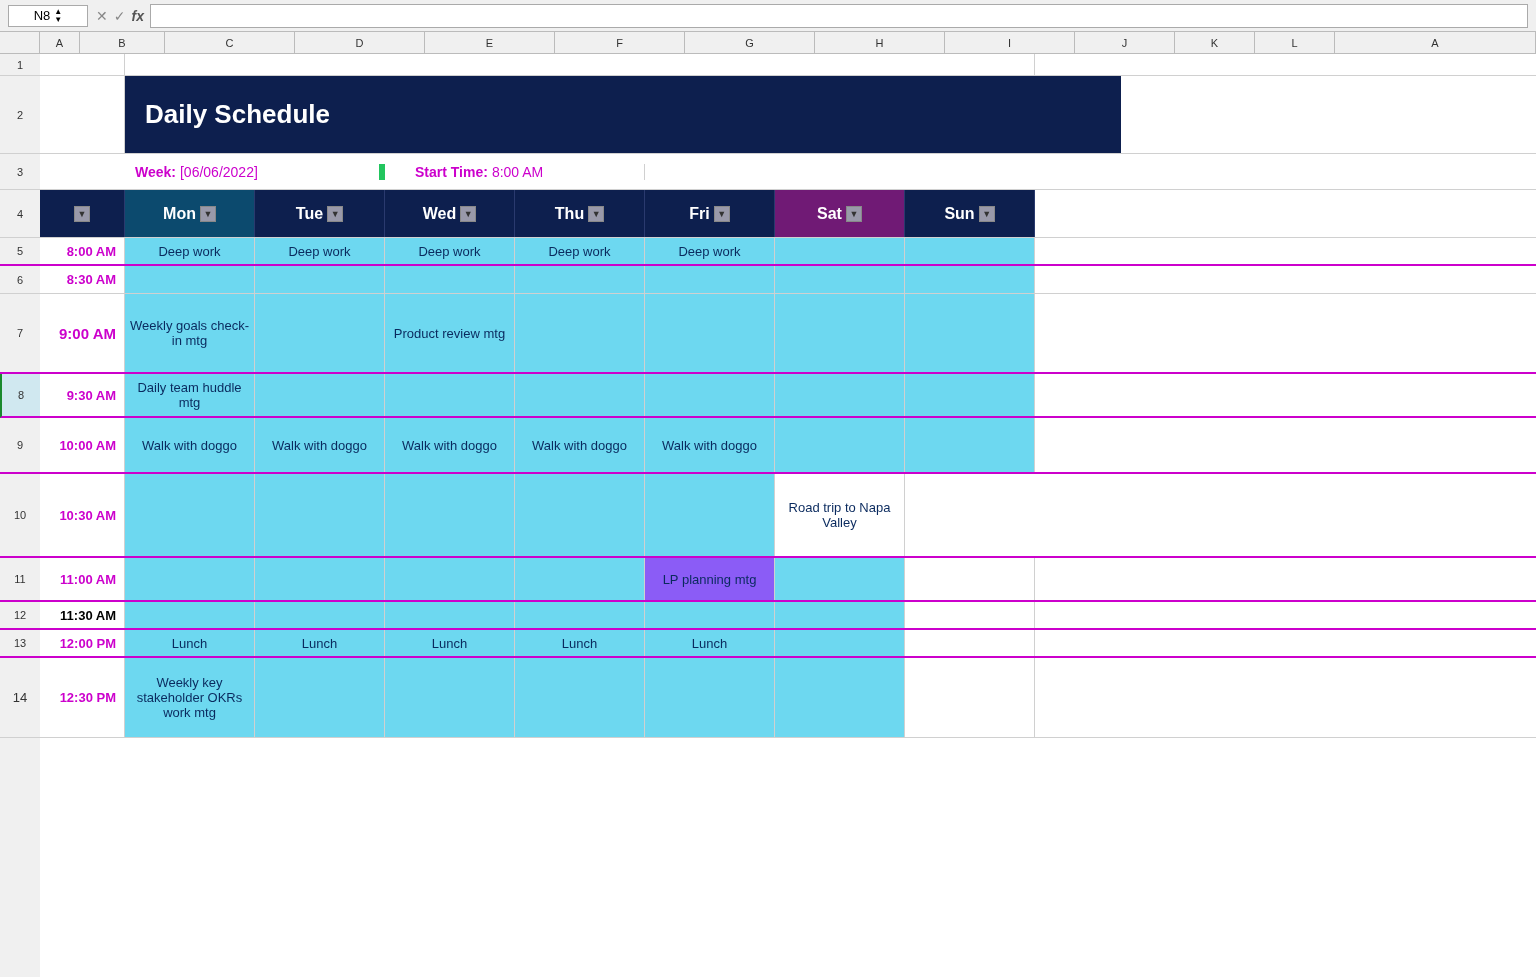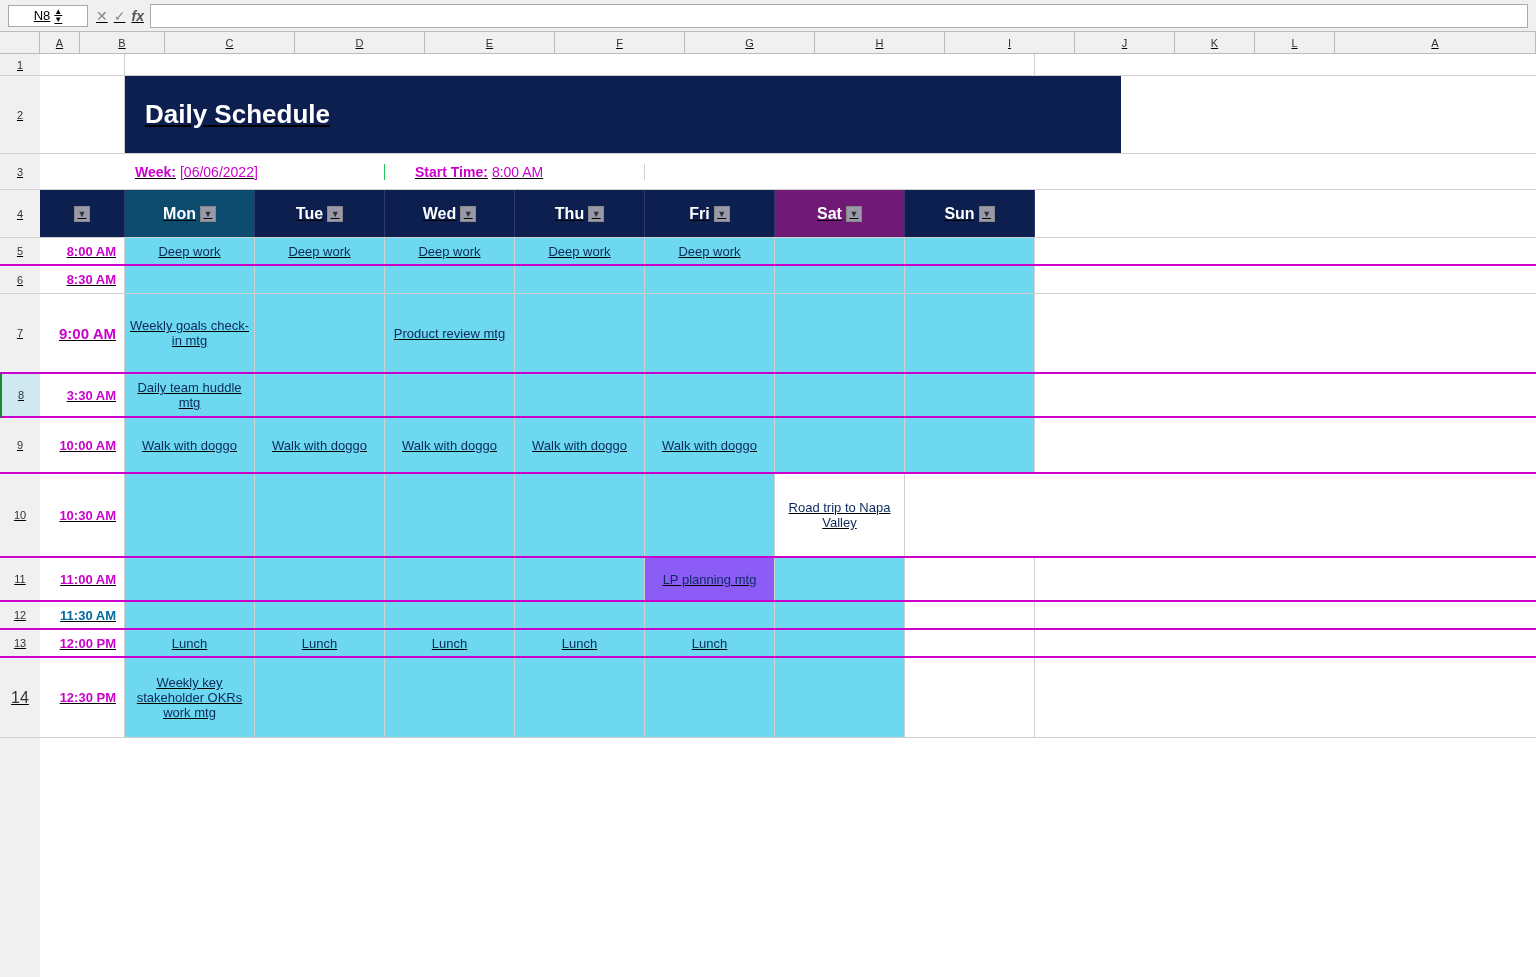--- a/index.html
+++ b/index.html
@@ -104,21 +104,20 @@
       margin-left: 4px;
     }
 
     
     .container {
       display: flex;
       flex-direction: column;
       width: 1536px;
       min-height: 977px;
       background: #e8e8e8;
-      text-decoration: underline;
     }
 
     .main-area {
       display: flex;
       flex: 1;
     }
 
     
     .row-nums-col {
       display: flex;
@@ -181,42 +180,42 @@
       <div style="height:48px;border-bottom:1px solid #d0d0d0;display:flex;align-items:center;justify-content:center;font-size:11px;color:#333;">4</div>
       <div style="height:28px;border-bottom:2px solid #cc00cc;display:flex;align-items:center;justify-content:center;font-size:11px;color:#333;">5</div>
       <div style="height:28px;border-bottom:1px solid #d0d0d0;display:flex;align-items:center;justify-content:center;font-size:11px;color:#333;">6</div>
       <div style="height:80px;border-bottom:2px solid #cc00cc;display:flex;align-items:center;justify-content:center;font-size:11px;color:#333;">7</div>
       <div style="height:44px;border-bottom:2px solid #cc00cc;display:flex;align-items:center;justify-content:center;font-size:11px;color:#333;background:#d0e8f0;border-left:2px solid #1a8a2e;">8</div>
       <div style="height:56px;border-bottom:2px solid #cc00cc;display:flex;align-items:center;justify-content:center;font-size:11px;color:#333;">9</div>
       <div style="height:84px;border-bottom:2px solid #cc00cc;display:flex;align-items:center;justify-content:center;font-size:11px;color:#333;">10</div>
       <div style="height:44px;border-bottom:2px solid #cc00cc;display:flex;align-items:center;justify-content:center;font-size:11px;color:#333;">11</div>
       <div style="height:28px;border-bottom:2px solid #cc00cc;display:flex;align-items:center;justify-content:center;font-size:11px;color:#333;">12</div>
       <div style="height:28px;border-bottom:2px solid #cc00cc;display:flex;align-items:center;justify-content:center;font-size:11px;color:#333;">13</div>
-      <div style="height:80px;border-bottom:1px solid #d0d0d0;display:flex;align-items:center;justify-content:center;font-size:16px;color:#333;">14</div>
+      <div style="height:80px;border-bottom:1px solid #d0d0d0;display:flex;align-items:center;justify-content:center;font-size:13px;color:#333;">14</div>
     </div>
 
     <div class="sheet-content">
 
       <div style="height:22px;border-bottom:1px solid #d0d0d0;display:flex;">
         <div style="width:85px;border-right:1px solid #d0d0d0;"></div>
         <div style="width:910px;border-right:1px solid #d0d0d0;"></div>
         <div style="flex:1;"></div>
       </div>
 
       <div style="height:78px;border-bottom:1px solid #d0d0d0;display:flex;">
         <div style="width:85px;border-right:1px solid #d0d0d0;"></div>
         <div class="title-cell">
           <span>Daily Schedule</span>
         </div>
         <div style="flex:1;"></div>
       </div>
 
       <div style="height:36px;border-bottom:1px solid #d0d0d0;display:flex;align-items:center;">
         <div style="width:85px;border-right:1px solid #d0d0d0;"></div>
-        <div style="width:260px;display:flex;align-items:center;padding-left:10px;border-right:1px solid #22c55e;">
+        <div style="width:260px;display:flex;align-items:center;padding-left:10px;border-right:6px solid #22c55e;">
           <span class="info-label">Week:</span>
           <span class="info-value" style="margin-left:4px;">[06/06/2022]</span>
         </div>
         <div style="width:260px;display:flex;align-items:center;padding-left:30px;border-right:1px solid #d0d0d0;">
           <span class="info-label">Start Time:</span>
           <span class="info-value" style="margin-left:4px;">8:00 AM</span>
         </div>
         <div style="flex:1;"></div>
       </div>
 
@@ -285,21 +284,21 @@
         <div style="width:130px;background:#6dd8f0;border-right:1px solid #d0d0d0;"></div>
         <div style="width:130px;background:#6dd8f0;border-right:1px solid #d0d0d0;display:flex;align-items:center;justify-content:center;text-align:center;font-size:13px;color:#0a2a5e;padding:4px;">Product review mtg</div>
         <div style="width:130px;background:#6dd8f0;border-right:1px solid #d0d0d0;"></div>
         <div style="width:130px;background:#6dd8f0;border-right:1px solid #d0d0d0;"></div>
         <div style="width:130px;background:#6dd8f0;border-right:1px solid #d0d0d0;"></div>
         <div style="width:130px;background:#6dd8f0;border-right:1px solid #d0d0d0;"></div>
         <div style="flex:1;"></div>
       </div>
 
       <div style="height:44px;border-bottom:2px solid #cc00cc;display:flex;">
-        <div style="width:85px;border-right:1px solid #d0d0d0;display:flex;align-items:center;justify-content:flex-end;padding-right:8px;color:#cc00cc;font-weight:bold;font-size:13px;">3:30 AM</div>
+        <div style="width:85px;border-right:1px solid #d0d0d0;display:flex;align-items:center;justify-content:flex-end;padding-right:8px;color:#cc00cc;font-weight:bold;font-size:13px;">9:30 AM</div>
         <div style="width:130px;background:#6dd8f0;border-right:1px solid #d0d0d0;display:flex;align-items:center;justify-content:center;text-align:center;font-size:13px;color:#0a2a5e;padding:4px;">Daily team huddle mtg</div>
         <div style="width:130px;background:#6dd8f0;border-right:1px solid #d0d0d0;"></div>
         <div style="width:130px;background:#6dd8f0;border-right:1px solid #d0d0d0;"></div>
         <div style="width:130px;background:#6dd8f0;border-right:1px solid #d0d0d0;"></div>
         <div style="width:130px;background:#6dd8f0;border-right:1px solid #d0d0d0;"></div>
         <div style="width:130px;background:#6dd8f0;border-right:1px solid #d0d0d0;"></div>
         <div style="width:130px;background:#6dd8f0;border-right:1px solid #d0d0d0;"></div>
         <div style="flex:1;"></div>
       </div>
 
@@ -332,21 +331,21 @@
         <div style="width:130px;background:#6dd8f0;border-right:1px solid #d0d0d0;"></div>
         <div style="width:130px;background:#6dd8f0;border-right:1px solid #d0d0d0;"></div>
         <div style="width:130px;background:#6dd8f0;border-right:1px solid #d0d0d0;"></div>
         <div style="width:130px;background:#8b5cf6;border-right:1px solid #d0d0d0;display:flex;align-items:center;justify-content:center;text-align:center;font-size:13px;color:#0a2a5e;padding:4px;">LP planning mtg</div>
         <div style="width:130px;background:#6dd8f0;border-right:1px solid #d0d0d0;"></div>
         <div style="width:130px;background:white;border-right:1px solid #d0d0d0;"></div>
         <div style="flex:1;"></div>
       </div>
 
       <div style="height:28px;border-bottom:2px solid #cc00cc;display:flex;">
-        <div style="width:85px;border-right:1px solid #d0d0d0;display:flex;align-items:center;justify-content:flex-end;padding-right:8px;color:#0369a1;font-weight:bold;font-size:13px;">11:30 AM</div>
+        <div style="width:85px;border-right:1px solid #d0d0d0;display:flex;align-items:center;justify-content:flex-end;padding-right:8px;color:#000000;font-weight:bold;font-size:13px;">11:30 AM</div>
         <div style="width:130px;background:#6dd8f0;border-right:1px solid #d0d0d0;"></div>
         <div style="width:130px;background:#6dd8f0;border-right:1px solid #d0d0d0;"></div>
         <div style="width:130px;background:#6dd8f0;border-right:1px solid #d0d0d0;"></div>
         <div style="width:130px;background:#6dd8f0;border-right:1px solid #d0d0d0;"></div>
         <div style="width:130px;background:#6dd8f0;border-right:1px solid #d0d0d0;"></div>
         <div style="width:130px;background:#6dd8f0;border-right:1px solid #d0d0d0;"></div>
         <div style="width:130px;background:white;border-right:1px solid #d0d0d0;"></div>
         <div style="flex:1;"></div>
       </div>
 

